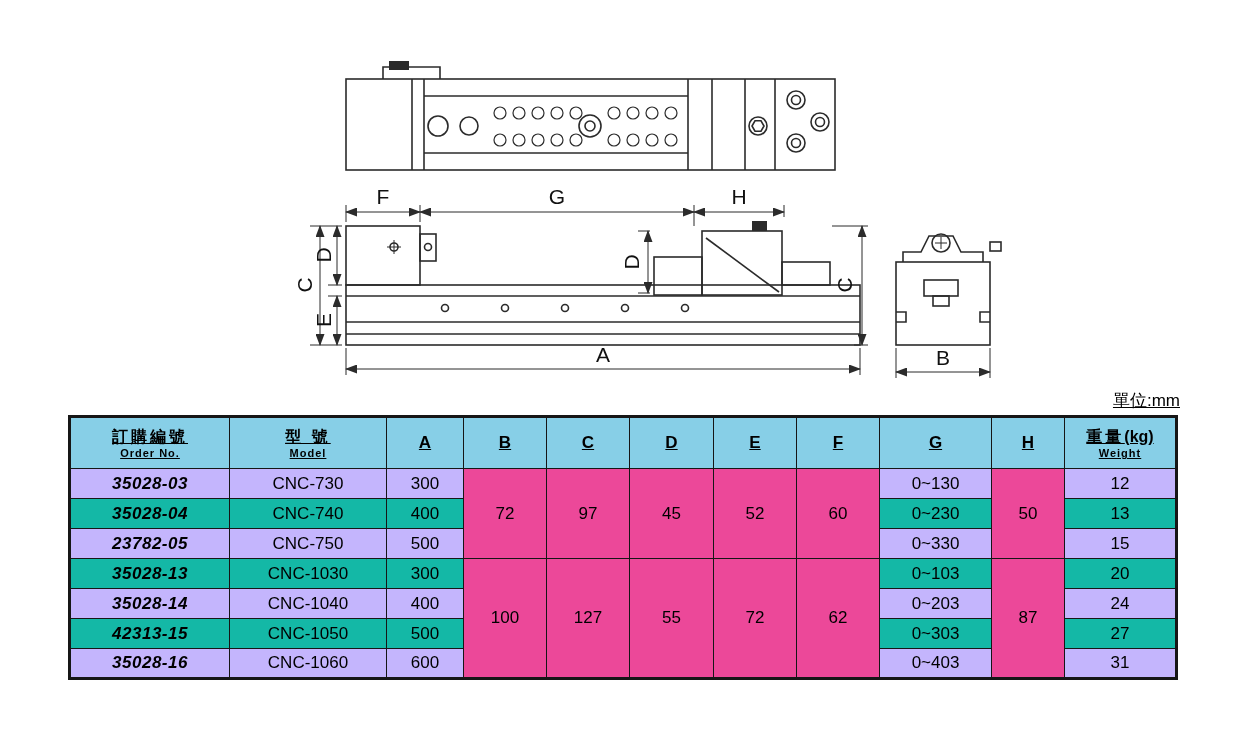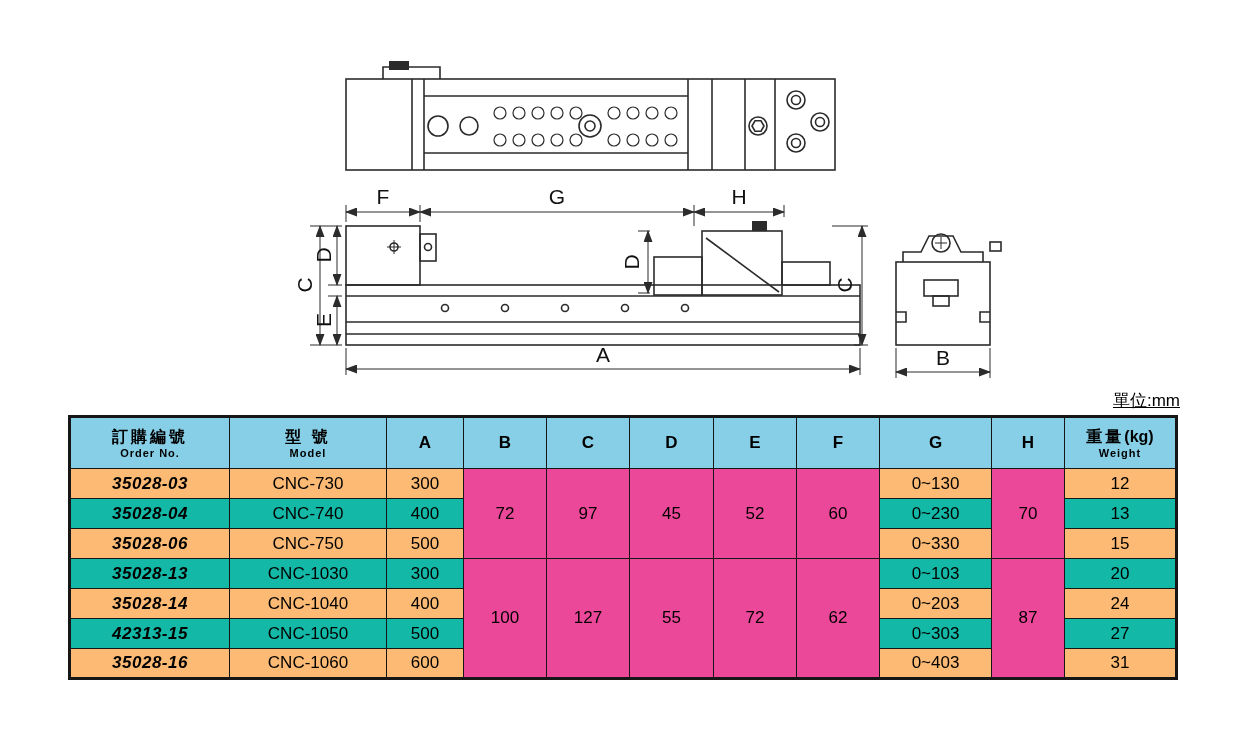--- a/index.html
+++ b/index.html
@@ -18,24 +18,24 @@
   }
 
   table.spec {
     position:absolute; left:68px; top:415px;
     border-collapse:collapse; table-layout:fixed;
     border:3px solid #161616;
   }
   table.spec th, table.spec td {
     border:1.5px solid #161616;
     text-align:center; vertical-align:middle;
-    padding:0; height:30px; font-size:17px; background:#fdba74; color:#000;
+    padding:0; height:30px; font-size:17px; background:#c4b5fd; color:#000;
   }
   table.spec thead th {
-    height:52px; background:#87cfe7; font-weight:bold;
+    height:52px; background:#87cfe7; font-weight:bold;text-decoration:underline;
   }
   .hdr .zh { font-size:16px; letter-spacing:3px; line-height:1.35; }
   .hdr .en { font-size:11px; letter-spacing:1px; line-height:1.2; }
   .hdr .small-unit { font-size:16px; letter-spacing:0; }
   th.dim-h { font-size:18px; }
   td.order { background:#87cfe7; font-weight:bold; font-style:italic; font-size:17px; letter-spacing:0.5px; }
   tr.alt td { background:#14b8a6; }
   table.spec td.merged { background:#ec4899; }
 </style>
 </head>
@@ -234,32 +234,32 @@
       <tr>
         <td class="order">35028-03</td>
         <td>CNC-730</td>
         <td>300</td>
         <td rowspan="3" class="merged">72</td>
         <td rowspan="3" class="merged">97</td>
         <td rowspan="3" class="merged">45</td>
         <td rowspan="3" class="merged">52</td>
         <td rowspan="3" class="merged">60</td>
         <td>0~130</td>
-        <td rowspan="3" class="merged">70</td>
+        <td rowspan="3" class="merged">50</td>
         <td>12</td>
       </tr>
       <tr class="alt">
         <td class="order">35028-04</td>
         <td>CNC-740</td>
         <td>400</td>
         <td>0~230</td>
         <td>13</td>
       </tr>
       <tr>
-        <td class="order">35028-06</td>
+        <td class="order">23782-05</td>
         <td>CNC-750</td>
         <td>500</td>
         <td>0~330</td>
         <td>15</td>
       </tr>
       <tr class="alt">
         <td class="order">35028-13</td>
         <td>CNC-1030</td>
         <td>300</td>
         <td rowspan="4" class="merged">100</td>

